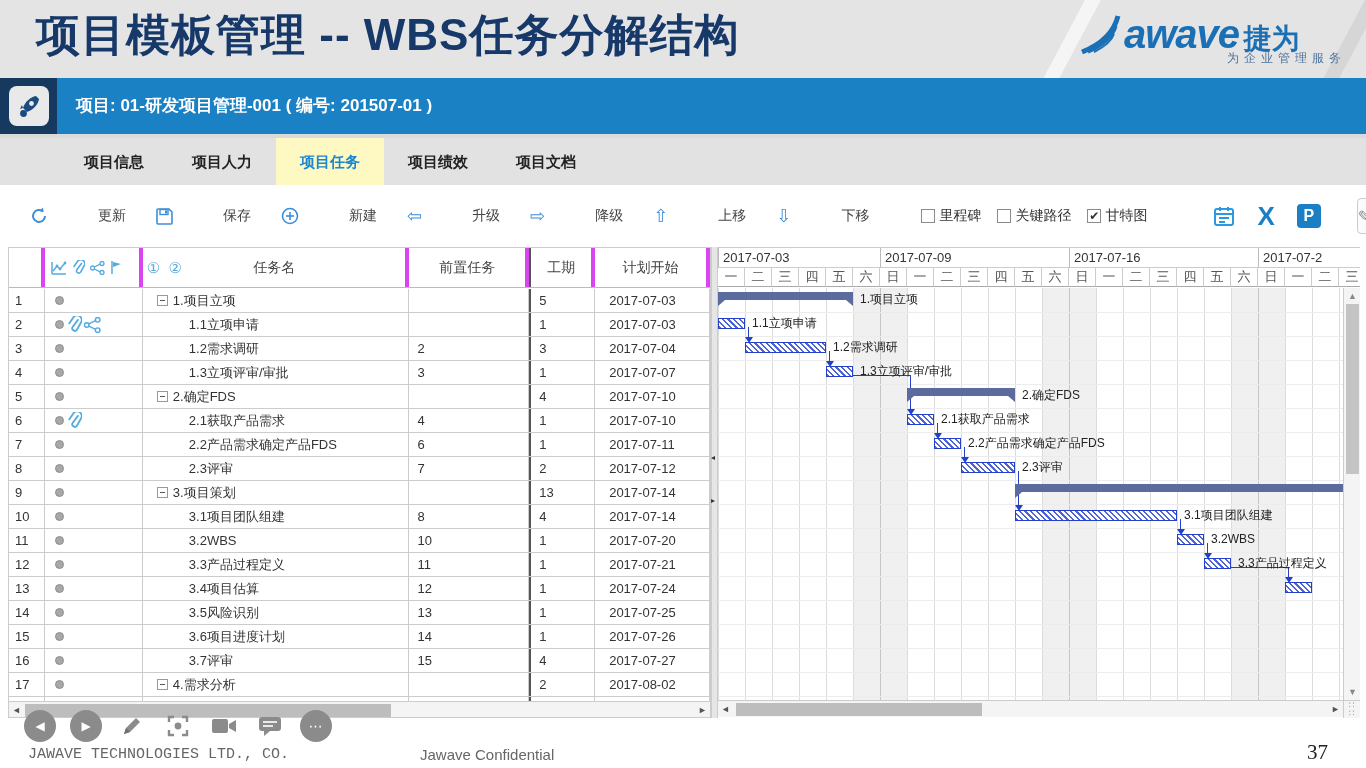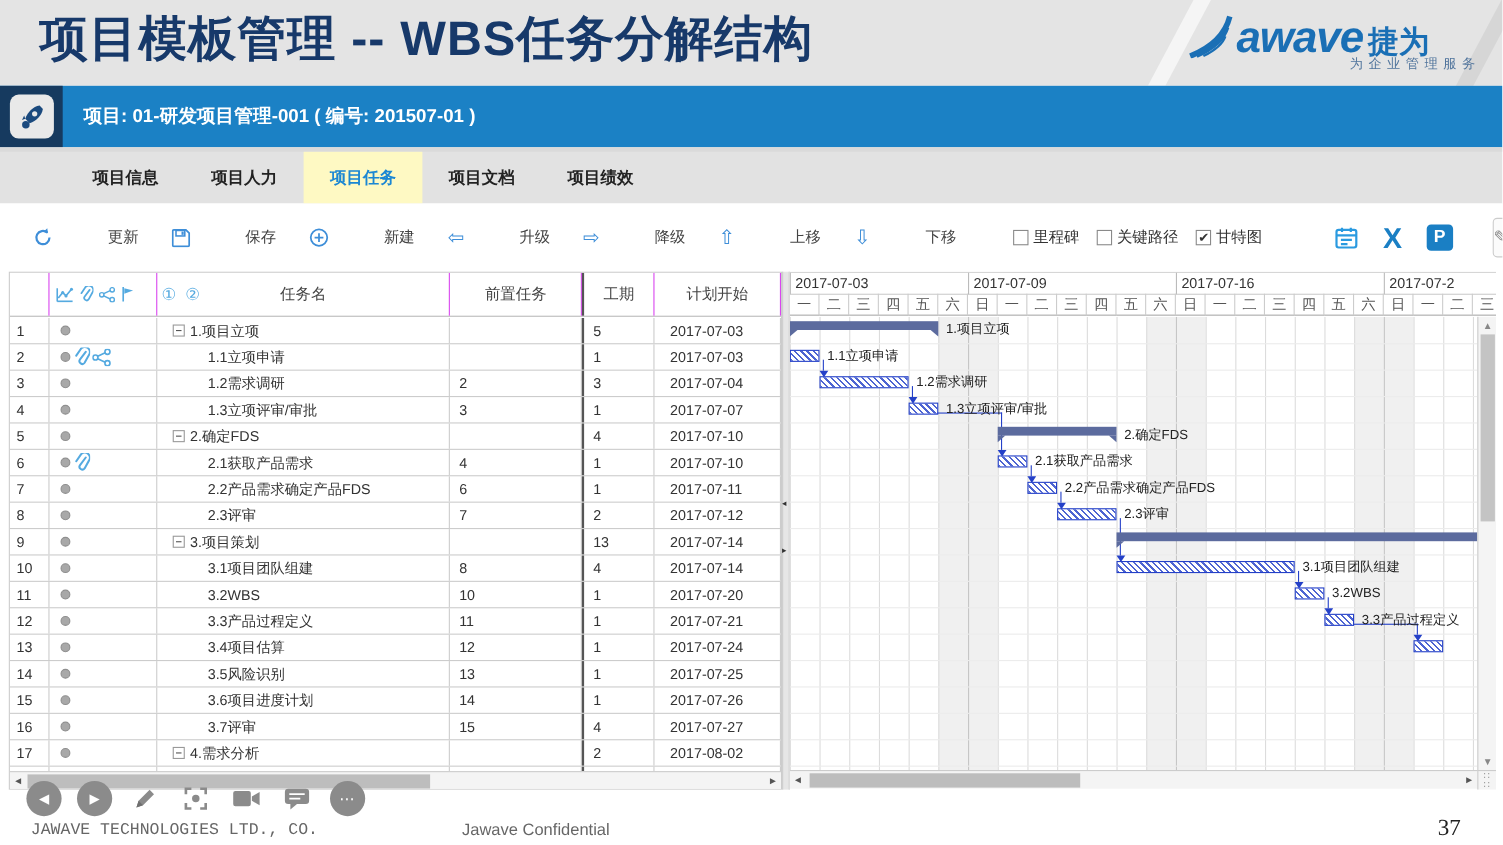--- a/index.html
+++ b/index.html
@@ -39,21 +39,21 @@
   .edit-box { margin-left:36px; width:32px; height:36px; border:1px solid #ccc; border-radius:4px; background:#fbfbfb; display:flex; align-items:center; justify-content:center; color:#888; font-size:16px; cursor:pointer; }
   .filter-box { margin-left:14px; width:196px; height:34px; border:1px solid #c0c0c0; background:#fff; display:flex; align-items:center; position:relative; }
   .filter-val { flex:1; padding-left:8px; font-size:14px; color:#555; }
   .filter-x { width:24px; text-align:center; color:#666; font-size:14px; cursor:pointer; }
   .filter-dd { width:24px; height:32px; background:linear-gradient(#f4f4f4,#ddd); border-left:1px solid #c0c0c0; text-align:center; line-height:32px; font-size:11px; color:#333; cursor:pointer; }
   .query-btn { margin-left:4px; width:54px; height:36px; background:#41a7f4; color:#fff; font-size:15px; border:none; border-radius:3px; cursor:pointer; }
 
   
   .grid-panel { position:absolute; left:8px; top:247px; width:703px; height:471px; border:1px solid #ccc; background:#fff; overflow:hidden; }
   .g-head { position:absolute; left:0; top:0; width:701px; height:40px; background:#fff; border-bottom:1px solid #bbb; display:flex; }
-  .g-head .hc { border-right:1px solid #d946ef; display:flex; align-items:center; justify-content:center; font-size:14px; color:#444; position:relative; }
+  .g-head .hc { border-right:4px solid #d946ef; display:flex; align-items:center; justify-content:center; font-size:14px; color:#444; position:relative; }
   .hc-icons { justify-content:flex-start !important; padding-left:6px; gap:5px; color:#55aae0; }
   .hc-name { justify-content:flex-start !important; }
   .badges { color:#55aae0; font-size:15px; margin:0 6px 0 4px; letter-spacing:2px; }
   .hc-name .t { position:absolute; left:0; right:0; text-align:center; }
   .hd-thick { border-left:2px solid #555; }
   .g-rows { position:absolute; left:0; top:41px; width:701px; height:412px; overflow:hidden; }
   .g-row { display:flex; height:24px; border-bottom:1px solid #ccc; font-size:13px; color:#333; }
   .g-row .c { border-right:1px solid #ccc; height:23px; display:flex; align-items:center; overflow:hidden; white-space:nowrap; }
   .c-num { padding-left:6px; }
   .c-ico { gap:4px; padding-left:10px; }
@@ -139,22 +139,22 @@
         </svg>
       </div>
     </div>
     <div class="project-label">项目: 01-研发项目管理-001 ( 编号: 201507-01 )</div>
   </div>
 
   <div class="tabstrip" id="tabstrip">
       <div class="tab">项目信息</div>
       <div class="tab">项目人力</div>
       <div class="tab active">项目任务</div>
+      <div class="tab">项目绩效</div>
       <div class="tab">项目文档</div>
-      <div class="tab">项目绩效</div>
     </div>
 
   <div class="toolbar">
     <div id="tb-buttons" style="display:flex;align-items:center;">
         <div class="tb-btn">
           <span class="ic">
             <svg width="18" height="18" viewBox="0 0 18 18">
               <path d="M15,9 a6,6 0 1 1 -2,-4.5" stroke="#3e8ed8" stroke-width="2" fill="none"></path>
               <path d="M13,0.5 L13.6,5 L9.4,4 Z" fill="#3e8ed8"></path>
             </svg>

